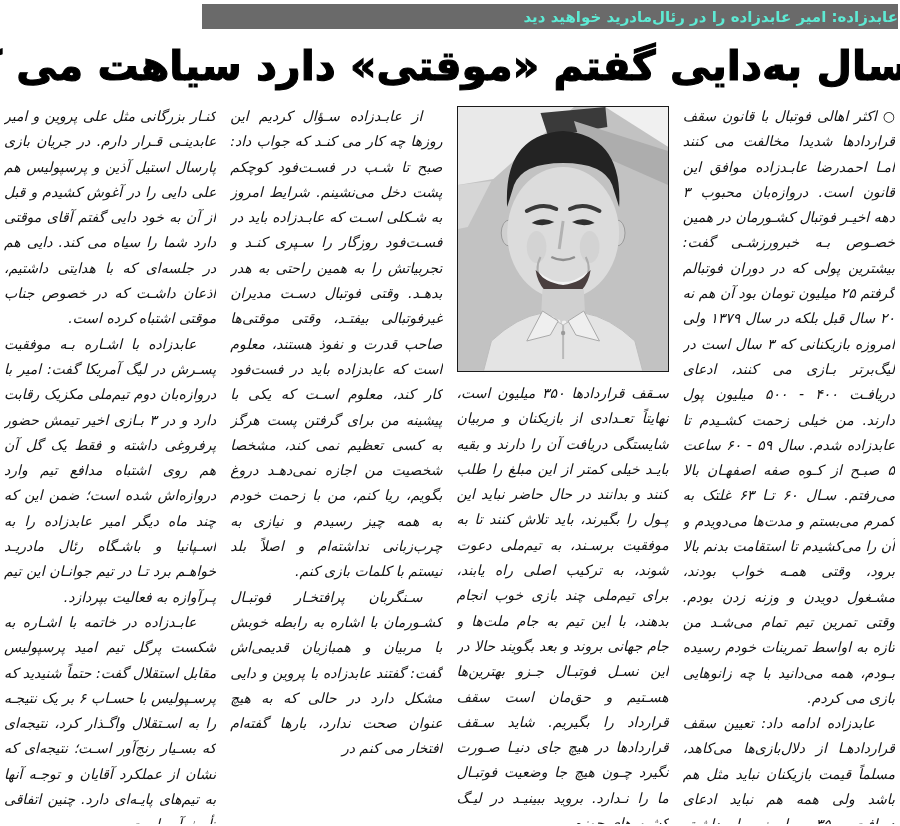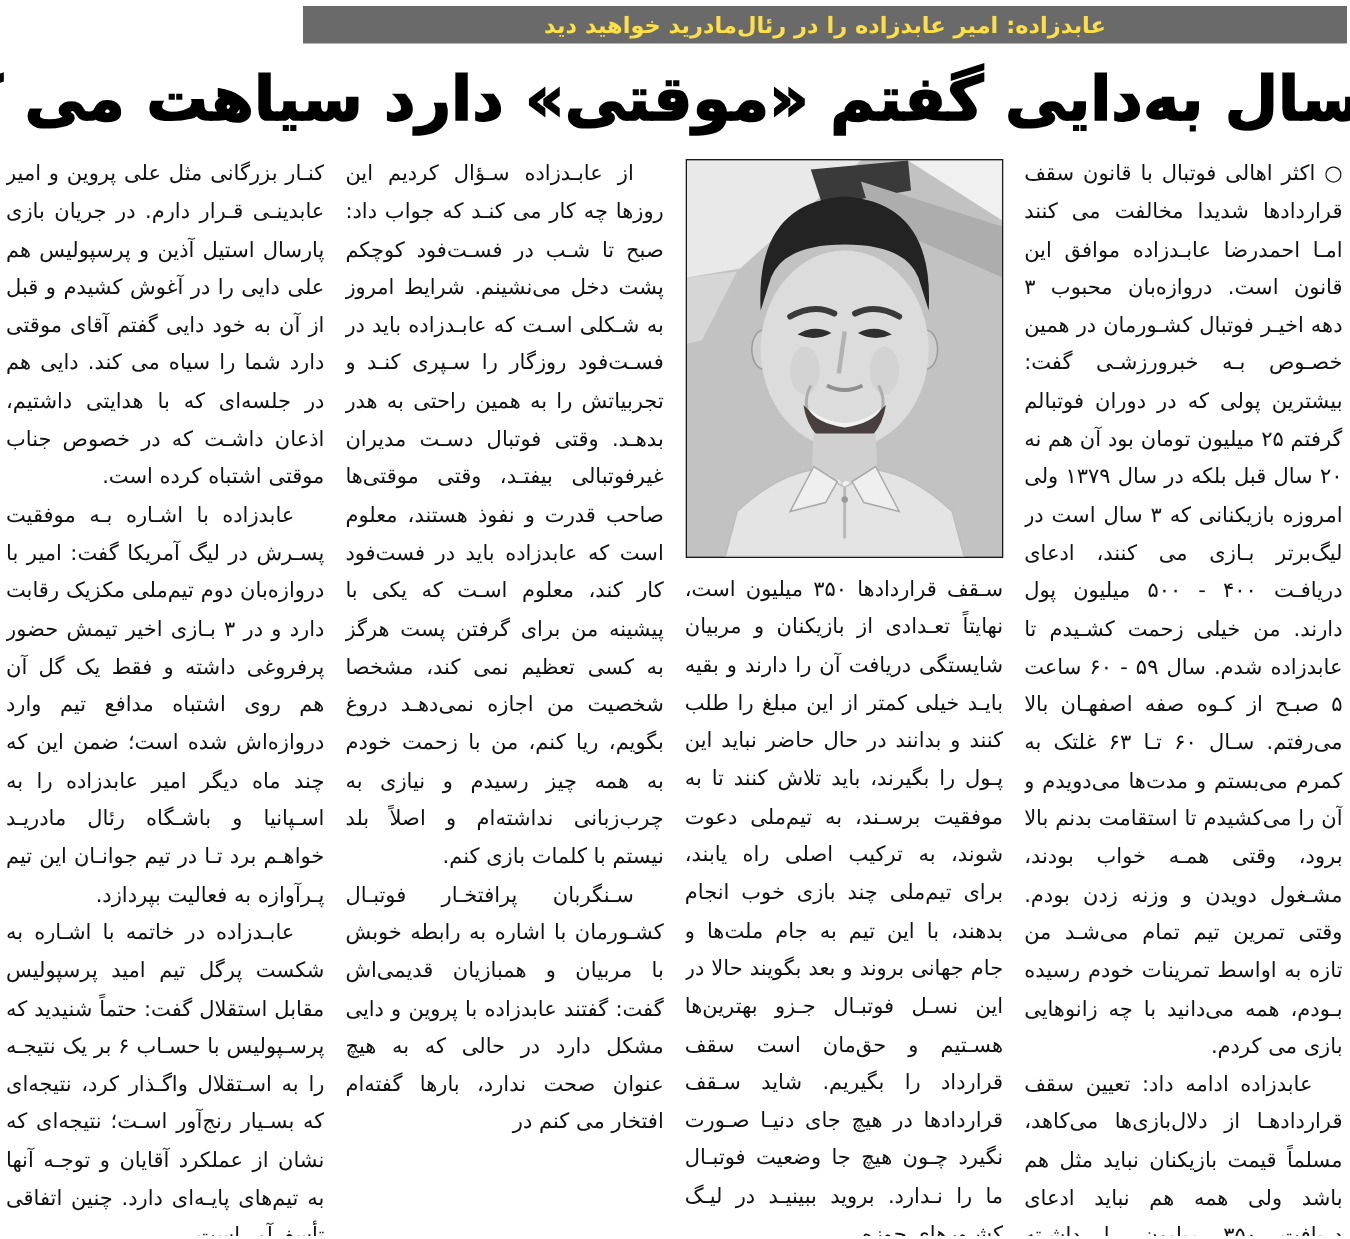--- a/index.html
+++ b/index.html
@@ -1,30 +1,30 @@
 <!DOCTYPE html>
 <html lang="fa" dir="rtl"><head>
 <meta charset="utf-8">
 <style>
   html,body{margin:0;padding:0;background:#ffffff;}
   .page{position:relative;width:900px;height:826px;overflow:hidden;background:#ffffff;
         font-family:"DejaVu Sans","Liberation Sans",sans-serif;direction:rtl;}
   
   .kicker{position:absolute;top:4px;left:202px;right:2px;height:25px;background:#6a6a6a;
-          color:#fde047;display:flex;align-items:center;justify-content:center;}
+          color:#5eead4;display:flex;align-items:center;}
   .kicker span{font-size:15px;font-weight:bold;white-space:nowrap;}
   
   .headline{position:absolute;top:33px;left:0;right:0;height:68px;
             display:flex;align-items:center;justify-content:center;}
   .headline h1{margin:0;font-size:41px;line-height:1.2;font-weight:bold;color:#000;
                -webkit-text-stroke:1.1px #000;white-space:nowrap;}
   
   .body{position:absolute;top:104px;left:4px;right:5px;bottom:2px;
         display:flex;direction:rtl;gap:14px;}
-  .col{flex:1 1 0;overflow:hidden;direction:rtl;}
+  .col{flex:1 1 0;overflow:hidden;direction:rtl;font-style:italic;}
   .para{margin:0;padding:0;font-size:14px;line-height:25.3px;color:#111;
         text-align:justify;direction:rtl;}
   .para.indent{text-indent:20px;}
   
   .photo{height:264px;border:1px solid #1a1a1a;margin:2px 0 9px 0;background:#c2c2c2;}
   .photo svg{display:block;width:100%;height:100%;}
 </style>
 </head>
 <body>
 

